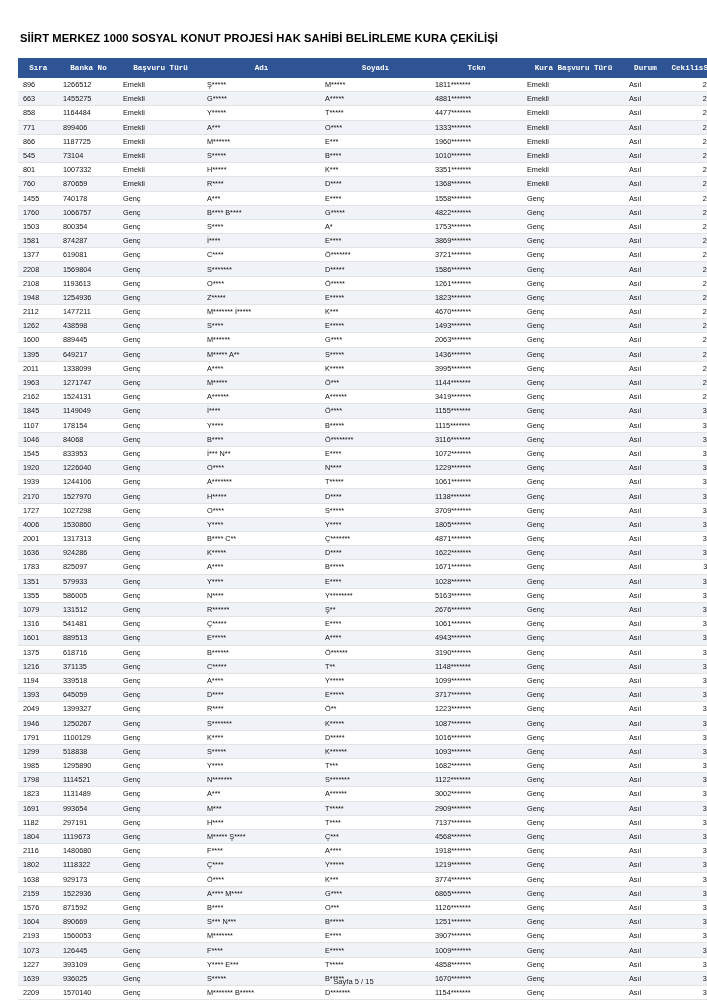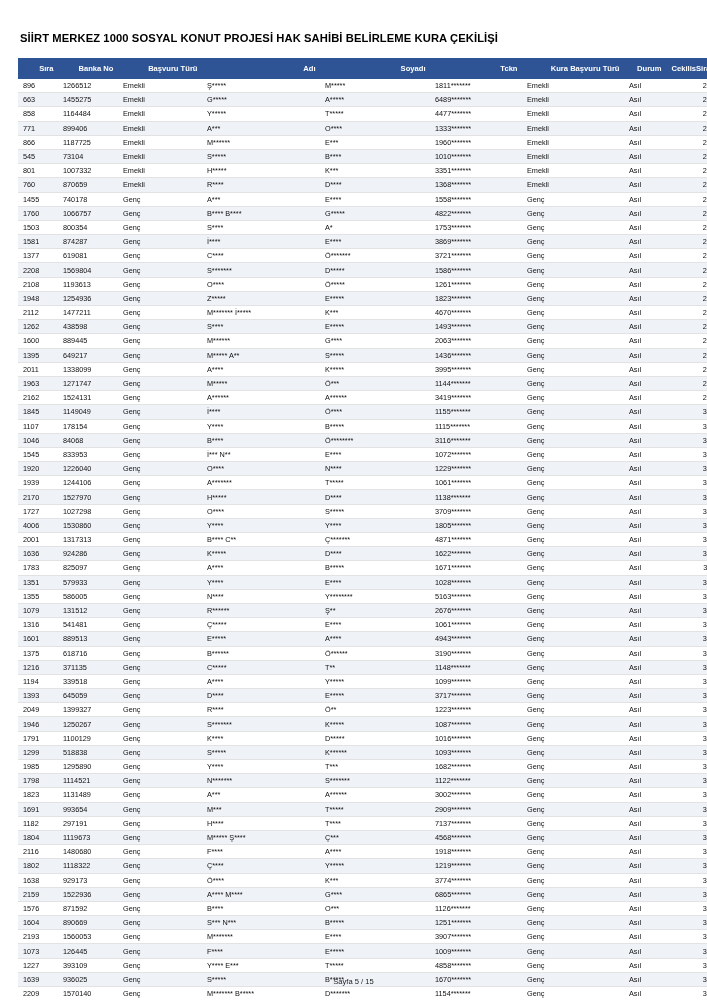--- a/index.html
+++ b/index.html
@@ -33,24 +33,25 @@
     width: 671px;
     border-collapse: collapse;
     table-layout: fixed;
     font-size: 7.3px;
   }
   table.kura thead th {
     background: #2f5496;
     color: #ffffff;
     font-size: 7.6px;
     font-weight: bold;
-    text-align: right;
+    text-align: center;
     padding: 6px 4px 6px 5px;
     border-right: 1px solid #2f5496;
     white-space: nowrap;
+    font-family: Liberation Mono, monospace;
   }
   table.kura tbody td {
     padding: 2.1px 4px 2.1px 5px;
     border-bottom: 1px solid #e2e2e2;
     white-space: nowrap;
     overflow: hidden;
     text-overflow: clip;
     color: #111111;
   }
   table.kura tbody tr.alt td {
@@ -122,21 +123,21 @@
           <td>Emekli</td>
           <td>Asıl</td>
           <td class="num-right">277</td>
         </tr>
         <tr class="alt">
           <td>663</td>
           <td>1455275</td>
           <td>Emekli</td>
           <td>G*****</td>
           <td>A*****</td>
-          <td>6489*******</td>
+          <td>4881*******</td>
           <td>Emekli</td>
           <td>Asıl</td>
           <td class="num-right">278</td>
         </tr>
         <tr>
           <td>858</td>
           <td>1164484</td>
           <td>Emekli</td>
           <td>Y*****</td>
           <td>T*****</td>

